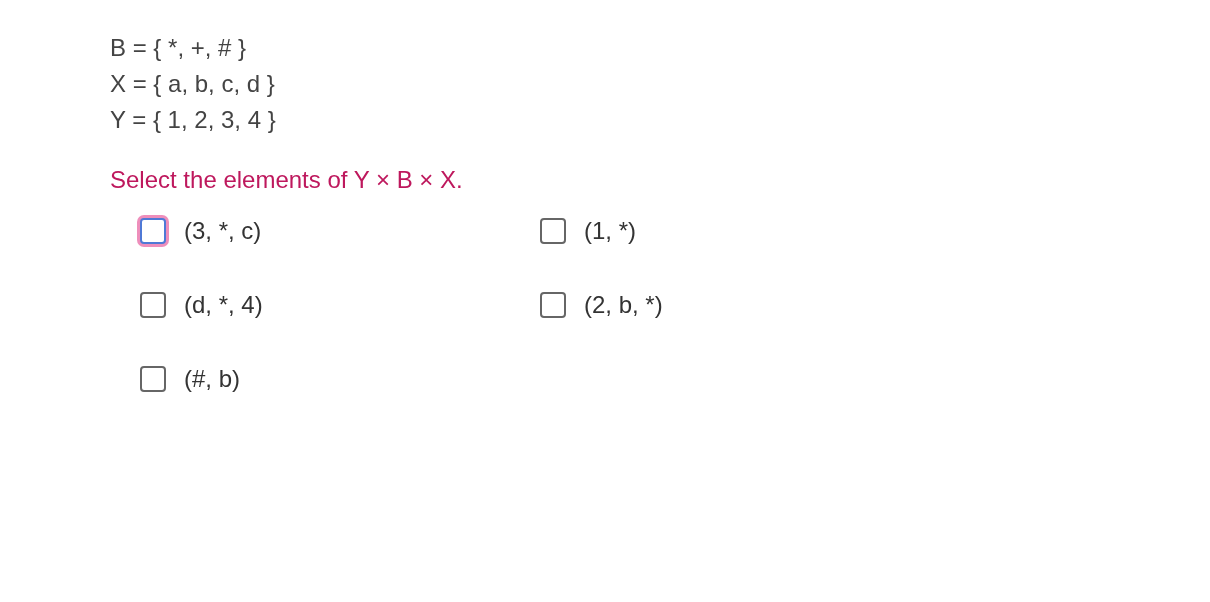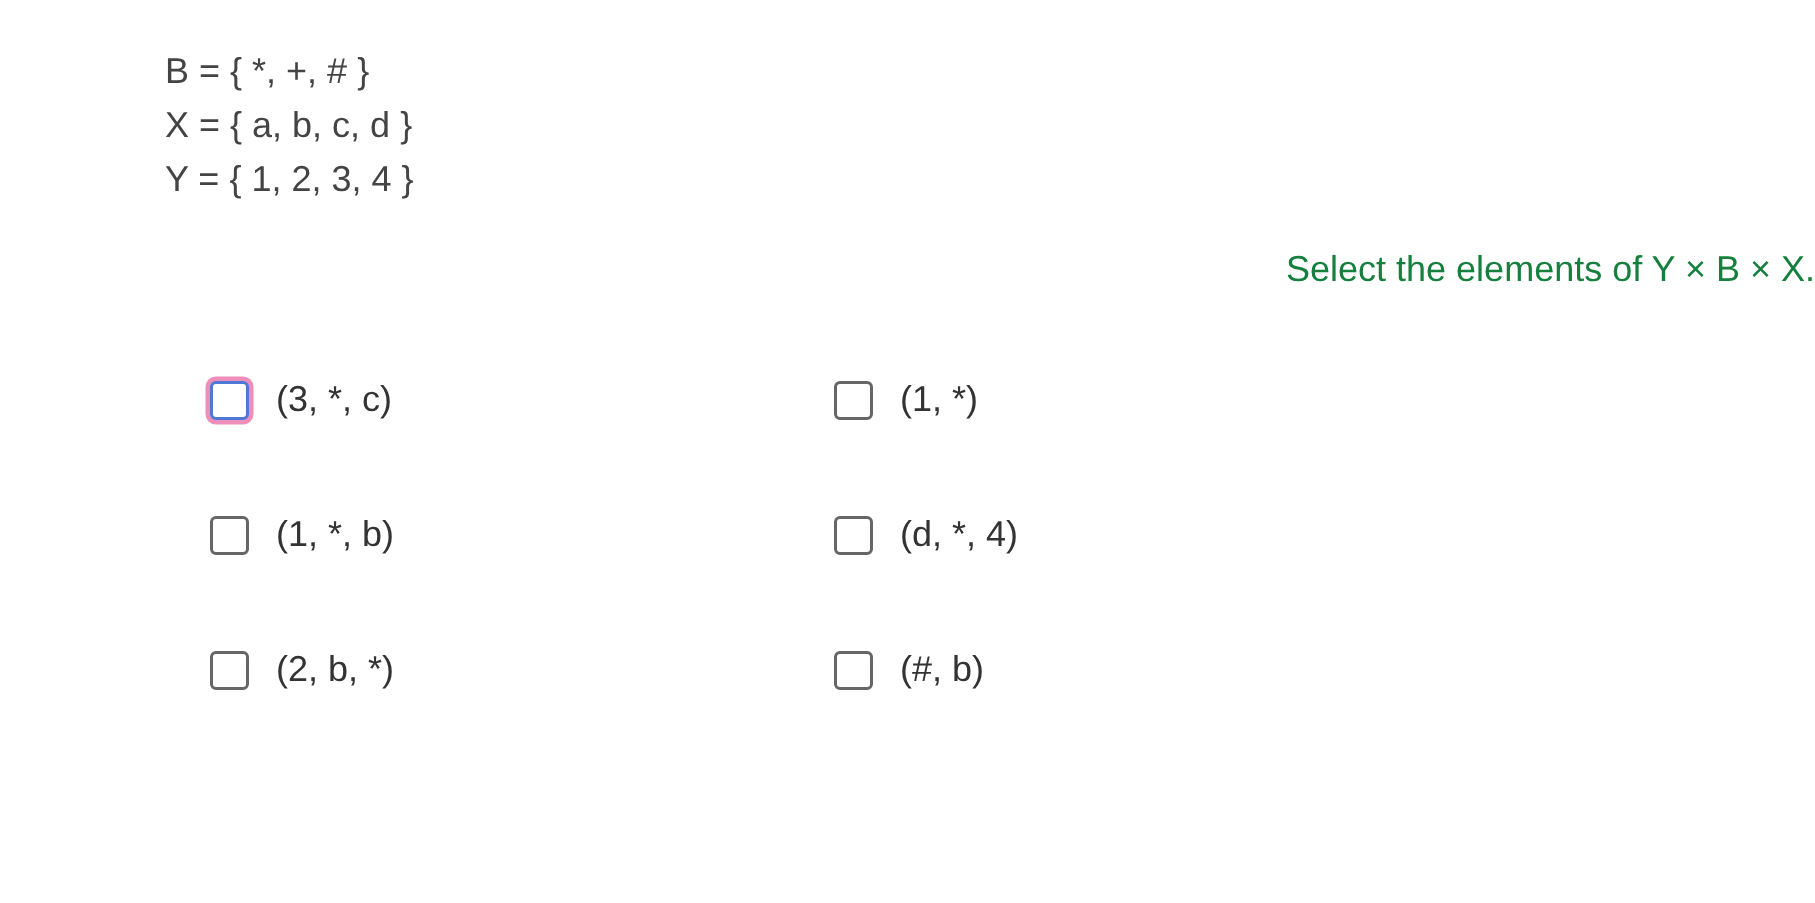--- a/index.html
+++ b/index.html
@@ -20,29 +20,27 @@
     .sets-block {
       font-size: 24px;
       line-height: 1.5;
       color: #444;
     }
     .sets-line {
       margin: 0;
     }
     .prompt {
       font-size: 24px;
-      color: #15803d;
+      color: #be185d;
       margin-top: 28px;
-      margin-bottom: 36px;
-      text-align: right;
     }
     .options-grid {
       display: grid;
       grid-template-columns: 400px 400px;
-      gap: 16px;
+      gap: 0;
       margin-left: 30px;
     }
     .option-row {
       display: flex;
       align-items: center;
       height: 74px;
     }
     .checkbox {
       width: 26px;
       height: 26px;
@@ -79,24 +77,20 @@
     <div class="option-row">
       <div class="checkbox focused"></div>
       <span class="option-label">(3, *, c)</span>
     </div>
 
     <div class="option-row">
       <div class="checkbox"></div>
       <span class="option-label">(1, *)</span>
     </div>
 
-    <div class="option-row">
-      <div class="checkbox"></div>
-      <span class="option-label">(1, *, b)</span>
-    </div>
 
     <div class="option-row">
       <div class="checkbox"></div>
       <span class="option-label">(d, *, 4)</span>
     </div>
 
 
     <div class="option-row">
       <div class="checkbox"></div>
       <span class="option-label">(2, b, *)</span>

